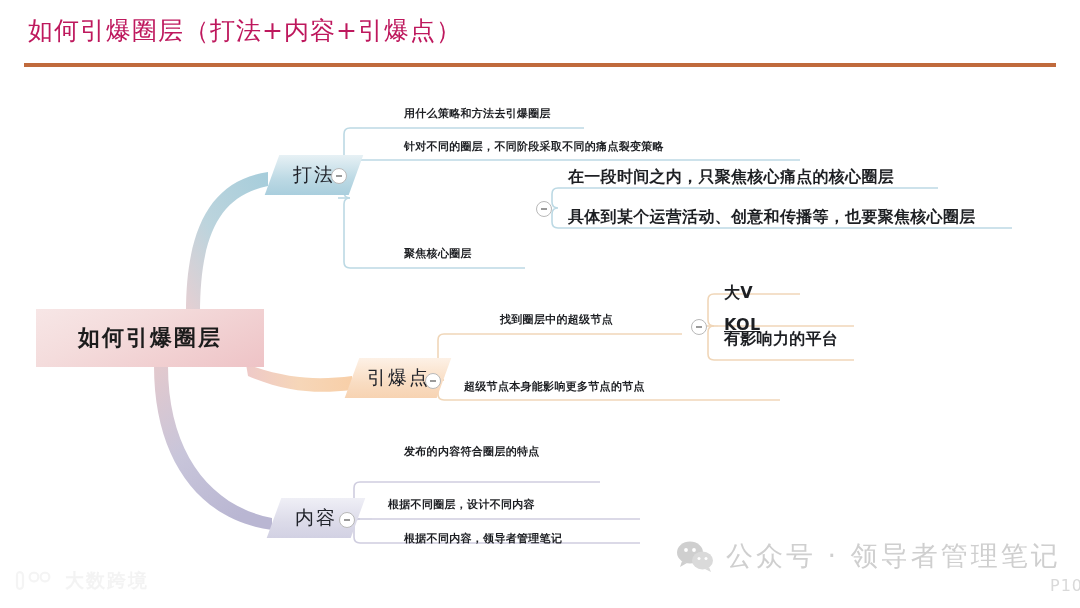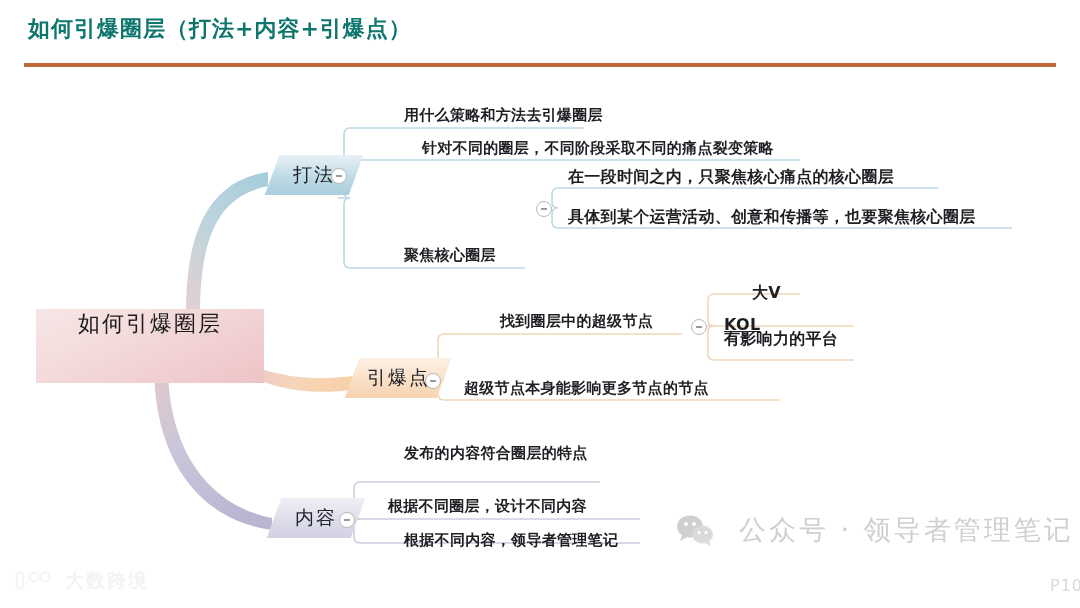--- a/index.html
+++ b/index.html
@@ -7,36 +7,36 @@
     width:1080px;height:608px;
     background:#ffffff;
     font-family:"DejaVu Sans","Liberation Sans",sans-serif;
     overflow:hidden;position:relative;
   }
   #slide{position:absolute;inset:0;}
 
   
   .title{
     position:absolute;left:28px;top:14px;
-    font-size:22px;color:#0f766e;letter-spacing:1px;
-    white-space:nowrap;font-weight:700;
+    font-size:25px;color:#be185d;letter-spacing:1px;
+    white-space:nowrap;font-weight:400;
   }
   .title-rule{
     position:absolute;left:24px;top:63px;
     width:1032px;height:4px;background:#C06A3C;
   }
 
   
   #mapsvg{position:absolute;left:0;top:0;width:1080px;height:608px;}
   
   .root-node{
     position:absolute;left:36px;top:309px;
-    width:228px;height:74px;
+    width:228px;height:58px;
     background:linear-gradient(155deg,#f7e6e6 0%,#f4dcdc 35%,#eec3c6 100%);
-    display:flex;align-items:flex-start;justify-content:center;
+    display:flex;align-items:center;justify-content:center;font-weight:bold;
   }
   .root-node span{
     font-size:22px;color:#1c1c1c;letter-spacing:2px;
   }
 
   
   .pnode{
     position:absolute;
     display:flex;align-items:center;justify-content:center;
     transform:skewX(-20deg);
@@ -46,39 +46,39 @@
     font-size:19px;letter-spacing:2px;color:#20232a;
     white-space:nowrap;
   }
   .pnode.blue{background:linear-gradient(180deg,#e7f1f5 0%,#bcd9e4 60%,#a9cedd 100%);}
   .pnode.orange{background:linear-gradient(180deg,#fdf1e6 0%,#f9ddc3 60%,#f7d3b2 100%);}
   .pnode.purple{background:linear-gradient(180deg,#efeff6 0%,#dcdbe9 60%,#d2d1e3 100%);}
 
   
   .leaf{
     position:absolute;white-space:nowrap;
-    font-size:15px;color:#1d1f23;font-weight:700;
+    font-size:11px;color:#1d1f23;font-weight:700;
     letter-spacing:.3px;
   }
   .leaf.sub{font-size:16px;}
 
   
   .toggle{
     position:absolute;width:14px;height:14px;border-radius:50%;
     border:1.3px solid #b9b9b9;background:#ffffff;
     display:flex;align-items:center;justify-content:center;
   }
   .toggle::before{
     content:"";display:block;width:6px;height:1.3px;background:#9a9a9a;
   }
 
   
   .wm-right{
-    position:absolute;left:676px;top:512px;
-    display:flex;align-items:center;gap:25px;
+    position:absolute;left:676px;top:538px;
+    display:flex;align-items:center;gap:12px;
   }
   .wm-right .wtxt{
     font-size:27px;color:#cfcfcf;letter-spacing:3px;white-space:nowrap;
   }
   .wechat-icon{display:block;}
   .page-num{
     position:absolute;left:1022px;top:576px;
     font-size:16px;color:#d9d9d9;letter-spacing:1px;margin-left:28px;
   }
   .wm-left{
@@ -190,30 +190,30 @@
     <span>内容</span>
   </div>
 
   <div class="toggle" style="left:331px;top:168px;"></div>
   <div class="toggle" style="left:536px;top:201px;"></div>
   <div class="toggle" style="left:425px;top:373px;"></div>
   <div class="toggle" style="left:691px;top:319px;"></div>
   <div class="toggle" style="left:339px;top:512px;"></div>
 
   <div class="leaf" style="left:404px;top:106px;">用什么策略和方法去引爆圈层</div>
-  <div class="leaf" style="left:422px;top:139px;">针对不同的圈层，不同阶段采取不同的痛点裂变策略</div>
+  <div class="leaf" style="left:404px;top:139px;">针对不同的圈层，不同阶段采取不同的痛点裂变策略</div>
   <div class="leaf" style="left:404px;top:246px;">聚焦核心圈层</div>
 
   <div class="leaf sub" style="left:568px;top:207px;">具体到某个运营活动、创意和传播等，也要聚焦核心圈层</div>
   <div class="leaf sub" style="left:568px;top:167px;">在一段时间之内，只聚焦核心痛点的核心圈层</div>
 
   <div class="leaf" style="left:464px;top:379px;">超级节点本身能影响更多节点的节点</div>
   <div class="leaf" style="left:500px;top:312px;">找到圈层中的超级节点</div>
 
-  <div class="leaf sub" style="left:752px;top:283px;">大V</div>
+  <div class="leaf sub" style="left:724px;top:283px;">大V</div>
   <div class="leaf sub" style="left:724px;top:315px;text-decoration:underline;">KOL</div>
   <div class="leaf sub" style="left:724px;top:329px;">有影响力的平台</div>
 
   <div class="leaf" style="left:404px;top:444px;">发布的内容符合圈层的特点</div>
   <div class="leaf" style="left:388px;top:497px;">根据不同圈层，设计不同内容</div>
   <div class="leaf" style="left:404px;top:531px;">根据不同内容，领导者管理笔记</div>
 
   <div class="wm-right">
     <svg class="wechat-icon" width="38" height="32" viewBox="0 0 38 32">
       <ellipse cx="14" cy="12.5" rx="13" ry="11" fill="#cfcfcf"></ellipse>

